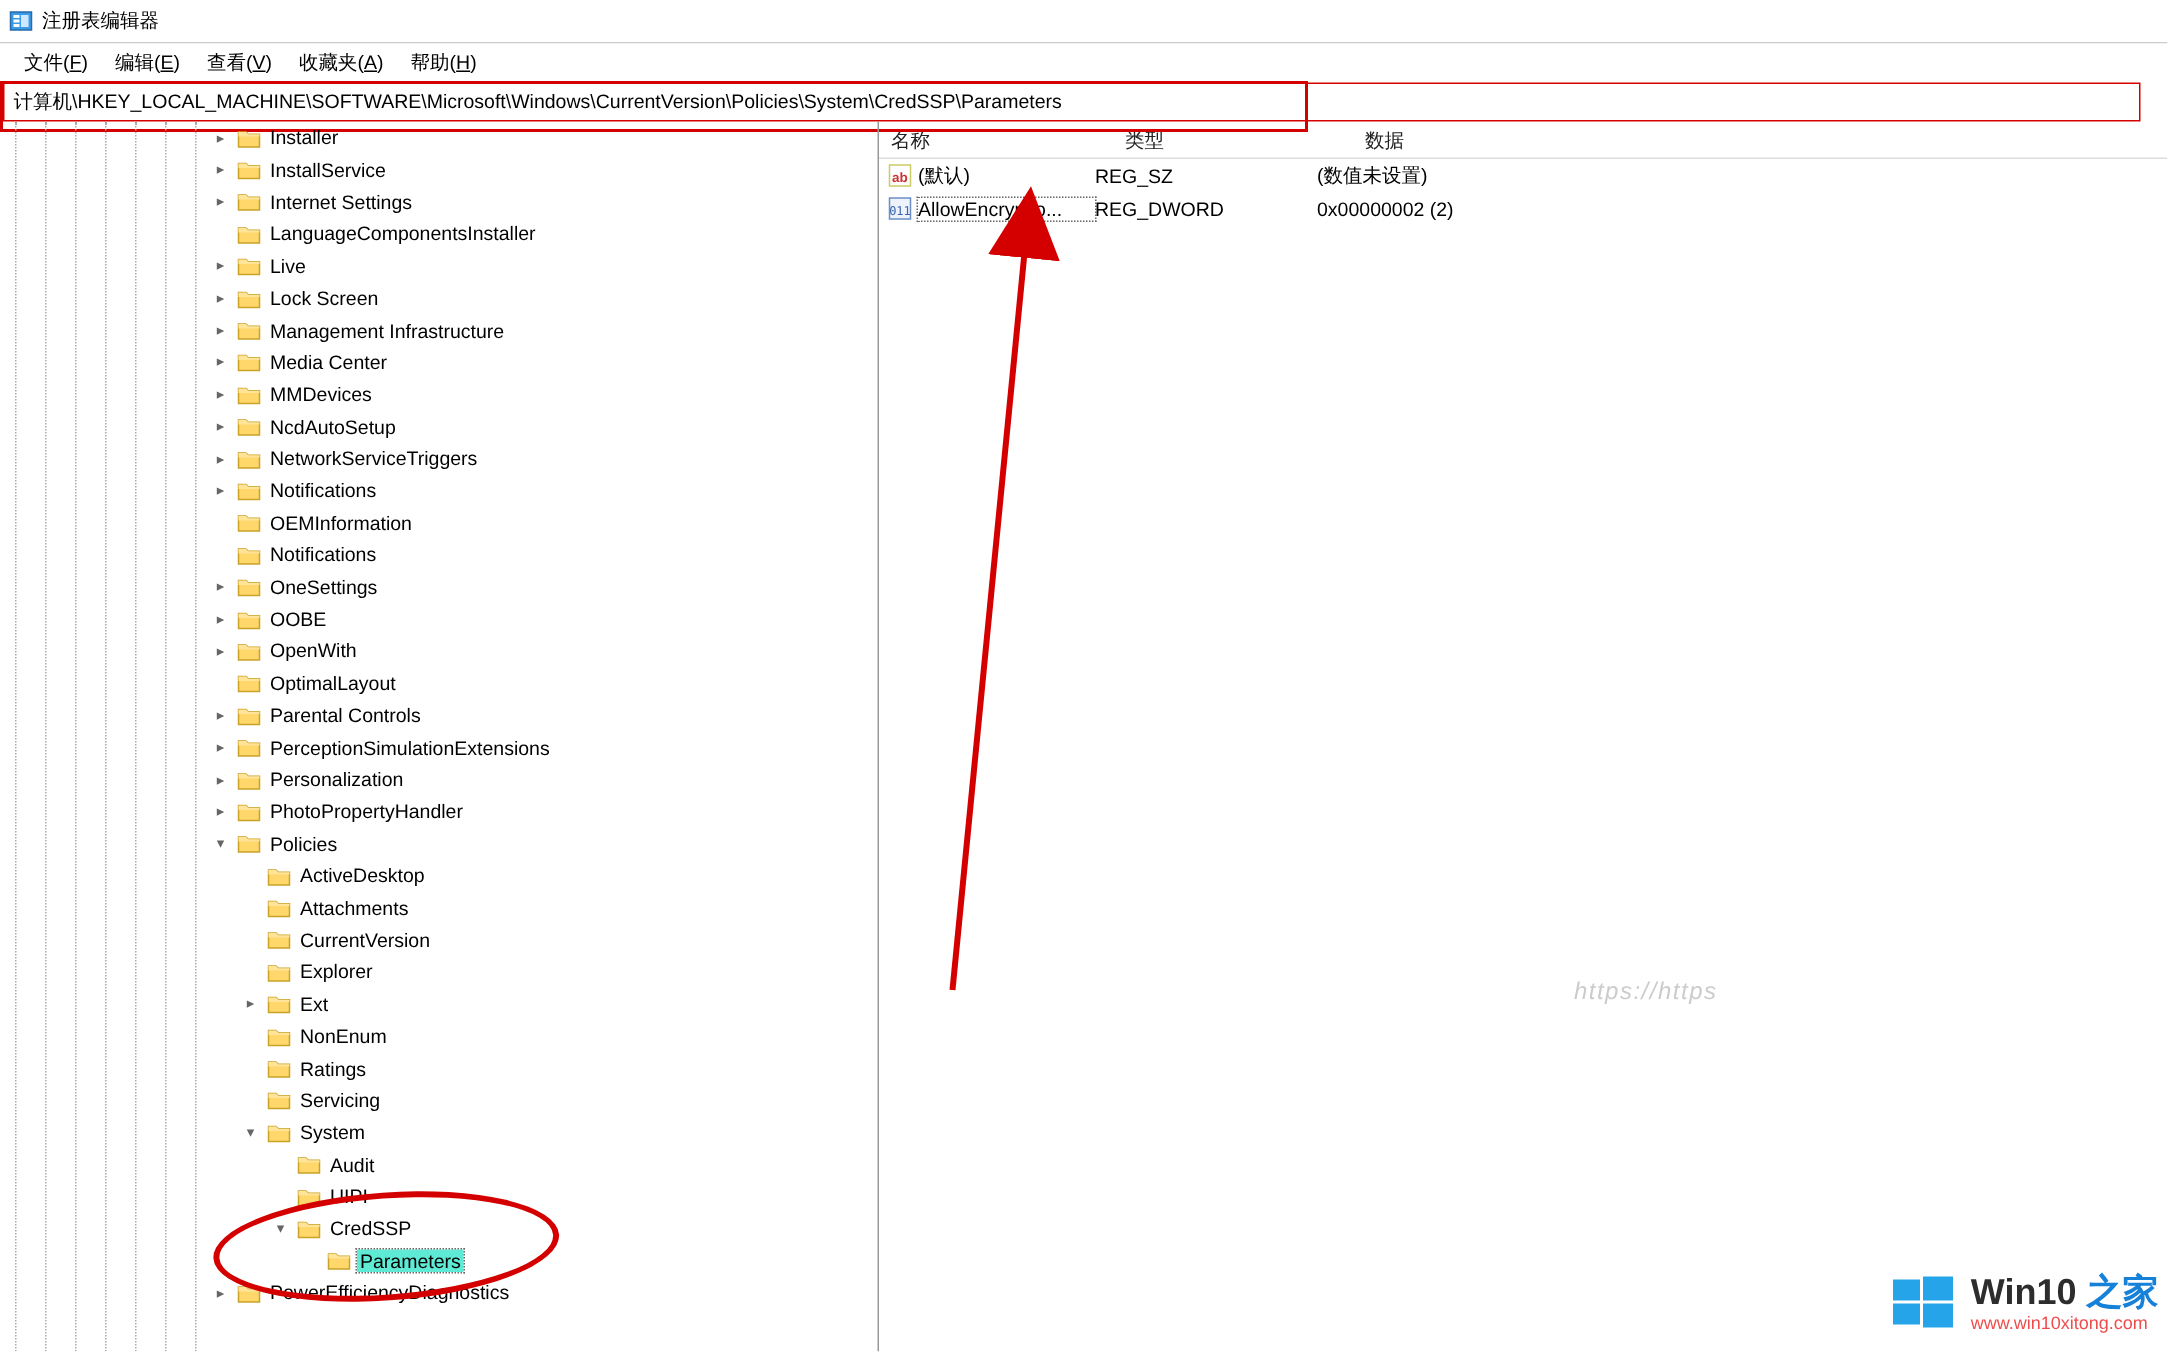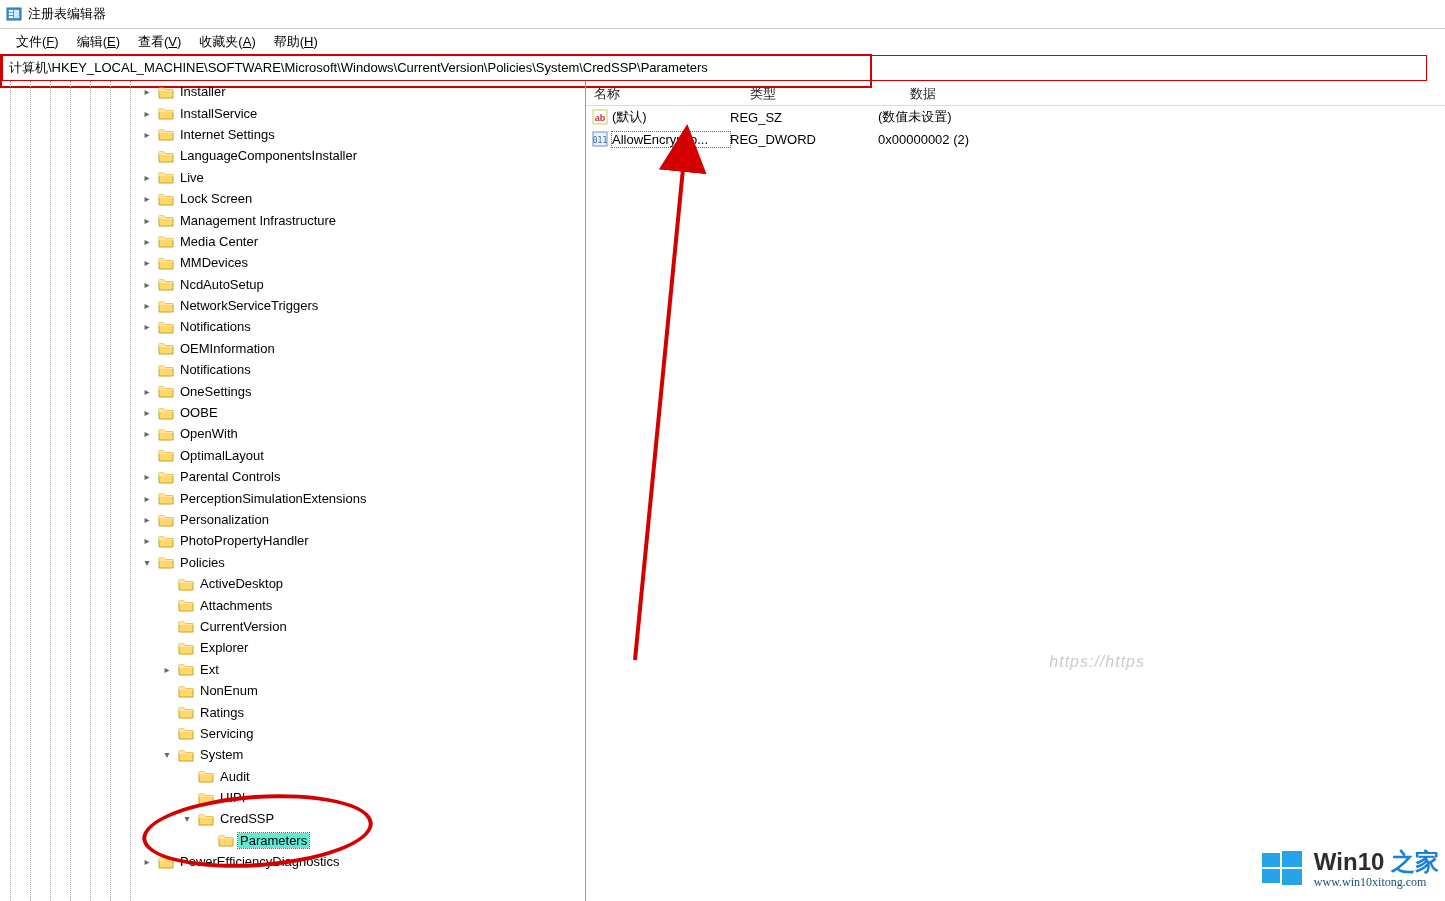--- a/index.html
+++ b/index.html
@@ -42,21 +42,21 @@
   
   .ellipse{position:absolute;border:4px solid #d40000;border-radius:50%;pointer-events:none;}
   
   .arrow{position:absolute;pointer-events:none;}
   
   .wm{position:absolute;right:6px;bottom:10px;display:flex;align-items:center;gap:10px;opacity:0.95;}
   .wm .logo{width:44px;height:44px;}
   .wm .txt{display:flex;flex-direction:column;line-height:1.1;}
   .wm .txt .big{font-size:24px;font-weight:bold;color:#222;}
   .wm .txt .big .zh{color:#0a7bd6;}
-  .wm .txt .small{font-size:12px;color:#0c4a6e;font-family:Liberation Serif, serif;}
+  .wm .txt .small{font-size:12px;color:#ef4444;}
   .faint{position:absolute;right:300px;bottom:230px;color:#ccc;font-size:16px;font-style:italic;letter-spacing:1px;}
 </style>
 </head>
 <body>
 
 <div class="window">
 
   <div class="titlebar">
     <span class="app-icon">
       <svg viewBox="0 0 16 16">

